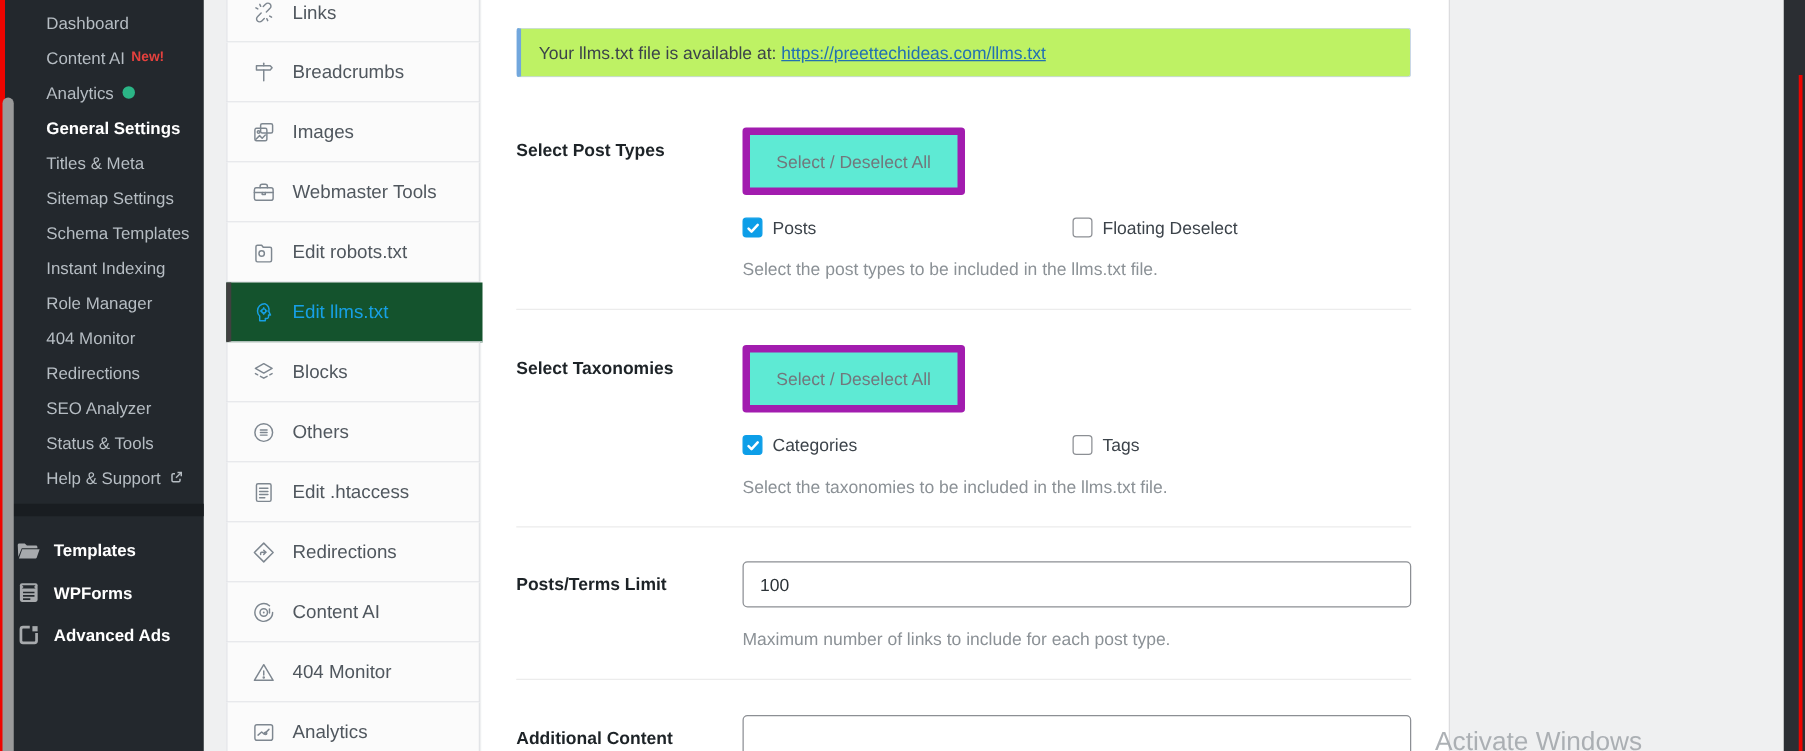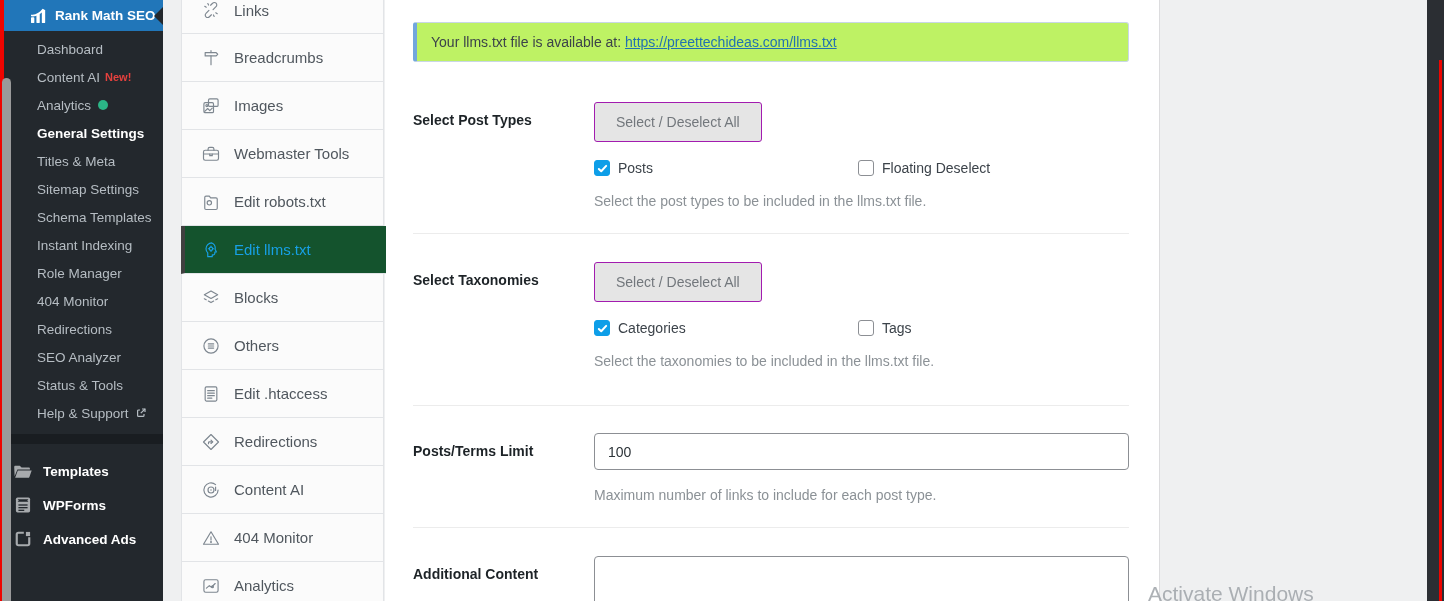--- a/index.html
+++ b/index.html
@@ -42,25 +42,25 @@
   .content { position:absolute; left:385px; top:0; width:775px; height:601px; background:#fff; border-right:1px solid #dcdcde; z-index:4; }
   .notice { margin:22px 30px 0 28px; background:#bef264; border:1px solid #c9d7e6; border-left:4px solid #72a7dd; border-radius:3px;
             padding:11px 14px; font-size:14px; color:#3c434a; }
   .notice a { color:#2271b1; }
   .sections { }
   .section { display:flex; margin:0 30px 0 28px; border-bottom:1px solid #ececec; }
   .section:last-child { border-bottom:none; }
   .section-label { width:181px; flex:0 0 auto; font-size:14px; font-weight:bold; color:#1d2327; padding-top:10px; }
   .section-field { flex:1; }
   .sec1 { padding:40px 0 24px; }
-  .sec2 { padding:28px 0 36px; }
+  .sec2 { padding:28px 0 24px; }
   .sec3 { padding:27px 0 24px; }
   .sec4 { padding:28px 0 0; }
-  .btn-toggle { background:#e5e5e5; border:1px solid #a21caf; border-radius:3px; color:#72777c; font-size:14px;
-                padding:0 21px; height:40px; font-family:inherit; cursor:pointer; }
+  .btn-toggle { background:#5eead4; border:6px solid #a21caf; border-radius:3px; color:#72777c; font-size:14px;
+                padding:0 21px; height:54px; font-family:inherit; cursor:pointer; }
   .check-grid { display:grid; grid-template-columns:264px 1fr; row-gap:7px; margin-top:18px; }
   .check-item { display:flex; align-items:center; gap:8px; font-size:14px; color:#3c434a; cursor:pointer; }
   .checkbox { width:16px; height:16px; border:1px solid #8c8f94; border-radius:3px; background:#fff; display:flex; align-items:center; justify-content:center; }
   .checkbox svg { display:none; }
   .checkbox.checked { background:#0d9ee8; border-color:#0d9ee8; }
   .checkbox.checked svg { display:block; }
   .desc { margin-top:17px; font-size:14px; color:#8b9196; }
   .text-input { width:535px; height:37px; border:1px solid #8c8f94; border-radius:4px; padding:0 13px; font-size:14px;
                 color:#2c3338; font-family:inherit; background:#fff; }
   .textarea { width:535px; height:70px; border:1px solid #8c8f94; border-radius:4px; padding:8px 13px; font-size:14px;
@@ -70,34 +70,20 @@
   .scrollbar { position:absolute; right:0; top:0; width:17px; height:601px; background:#2b2e33; z-index:51; }
   .scroll-thumb { position:absolute; left:2px; top:78px; width:9px; height:523px; background:#9a9a9a; border-radius:5px 5px 0 0; z-index:53; }
   .watermark { position:absolute; left:1148px; top:582px; font-size:21px; color:#9fa4a9; opacity:.85; z-index:40; pointer-events:none; }
 </style>
 </head>
 <body>
 
 <div class="screen">
 
   <div class="sidebar">
-    <div class="sb-header">
-      <span style="display:inline-flex;">
-        <svg width="17" height="15" viewBox="0 0 20 18">
-            <g fill="#ffffff">
-              <rect x="1" y="11" width="4" height="7" rx="1"></rect>
-              <rect x="7.5" y="7" width="4" height="11" rx="1"></rect>
-              <rect x="14" y="2" width="4" height="16" rx="1"></rect>
-              <path d="M1 8C6 9 11 6 15 1l2 1C12 8 7 11 1 10z"></path>
-            </g>
-          </svg>
-      </span>
-      <span class="label">Rank Math SEO</span>
-      <span class="sb-arrow"></span>
-    </div>
 
     <div class="sb-menu">
       <div class="sb-item">
           <span>Dashboard</span>
         </div>
       <div class="sb-item">
         <span>Content AI</span>
         <span class="new-badge" style="color:#e5413e;">New!</span>
       </div>
       <div class="sb-item">

